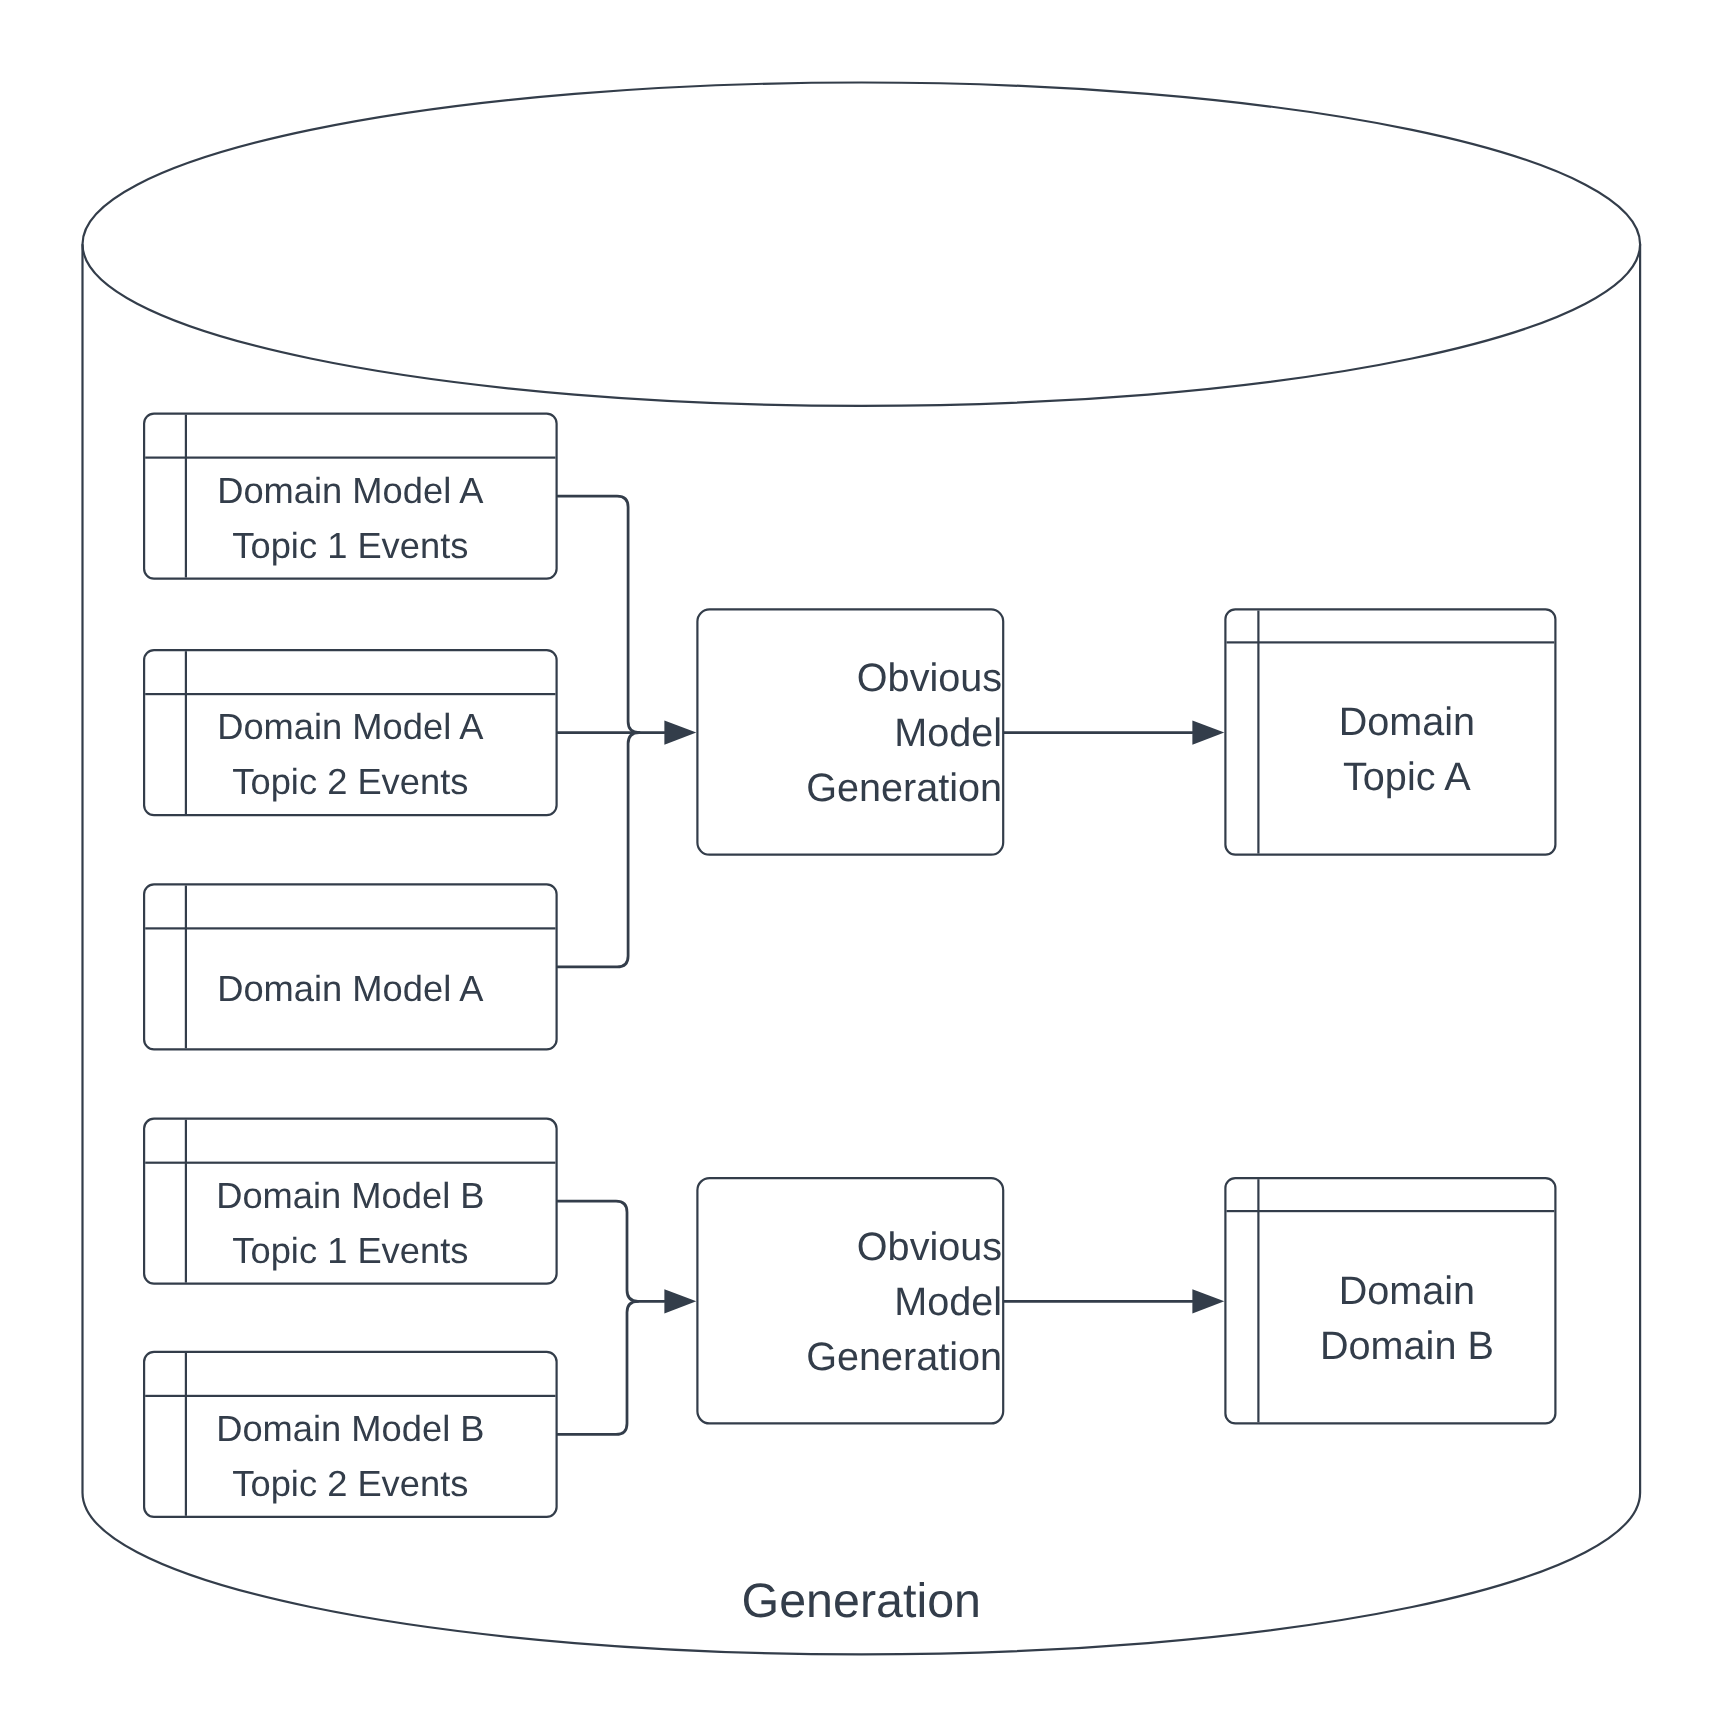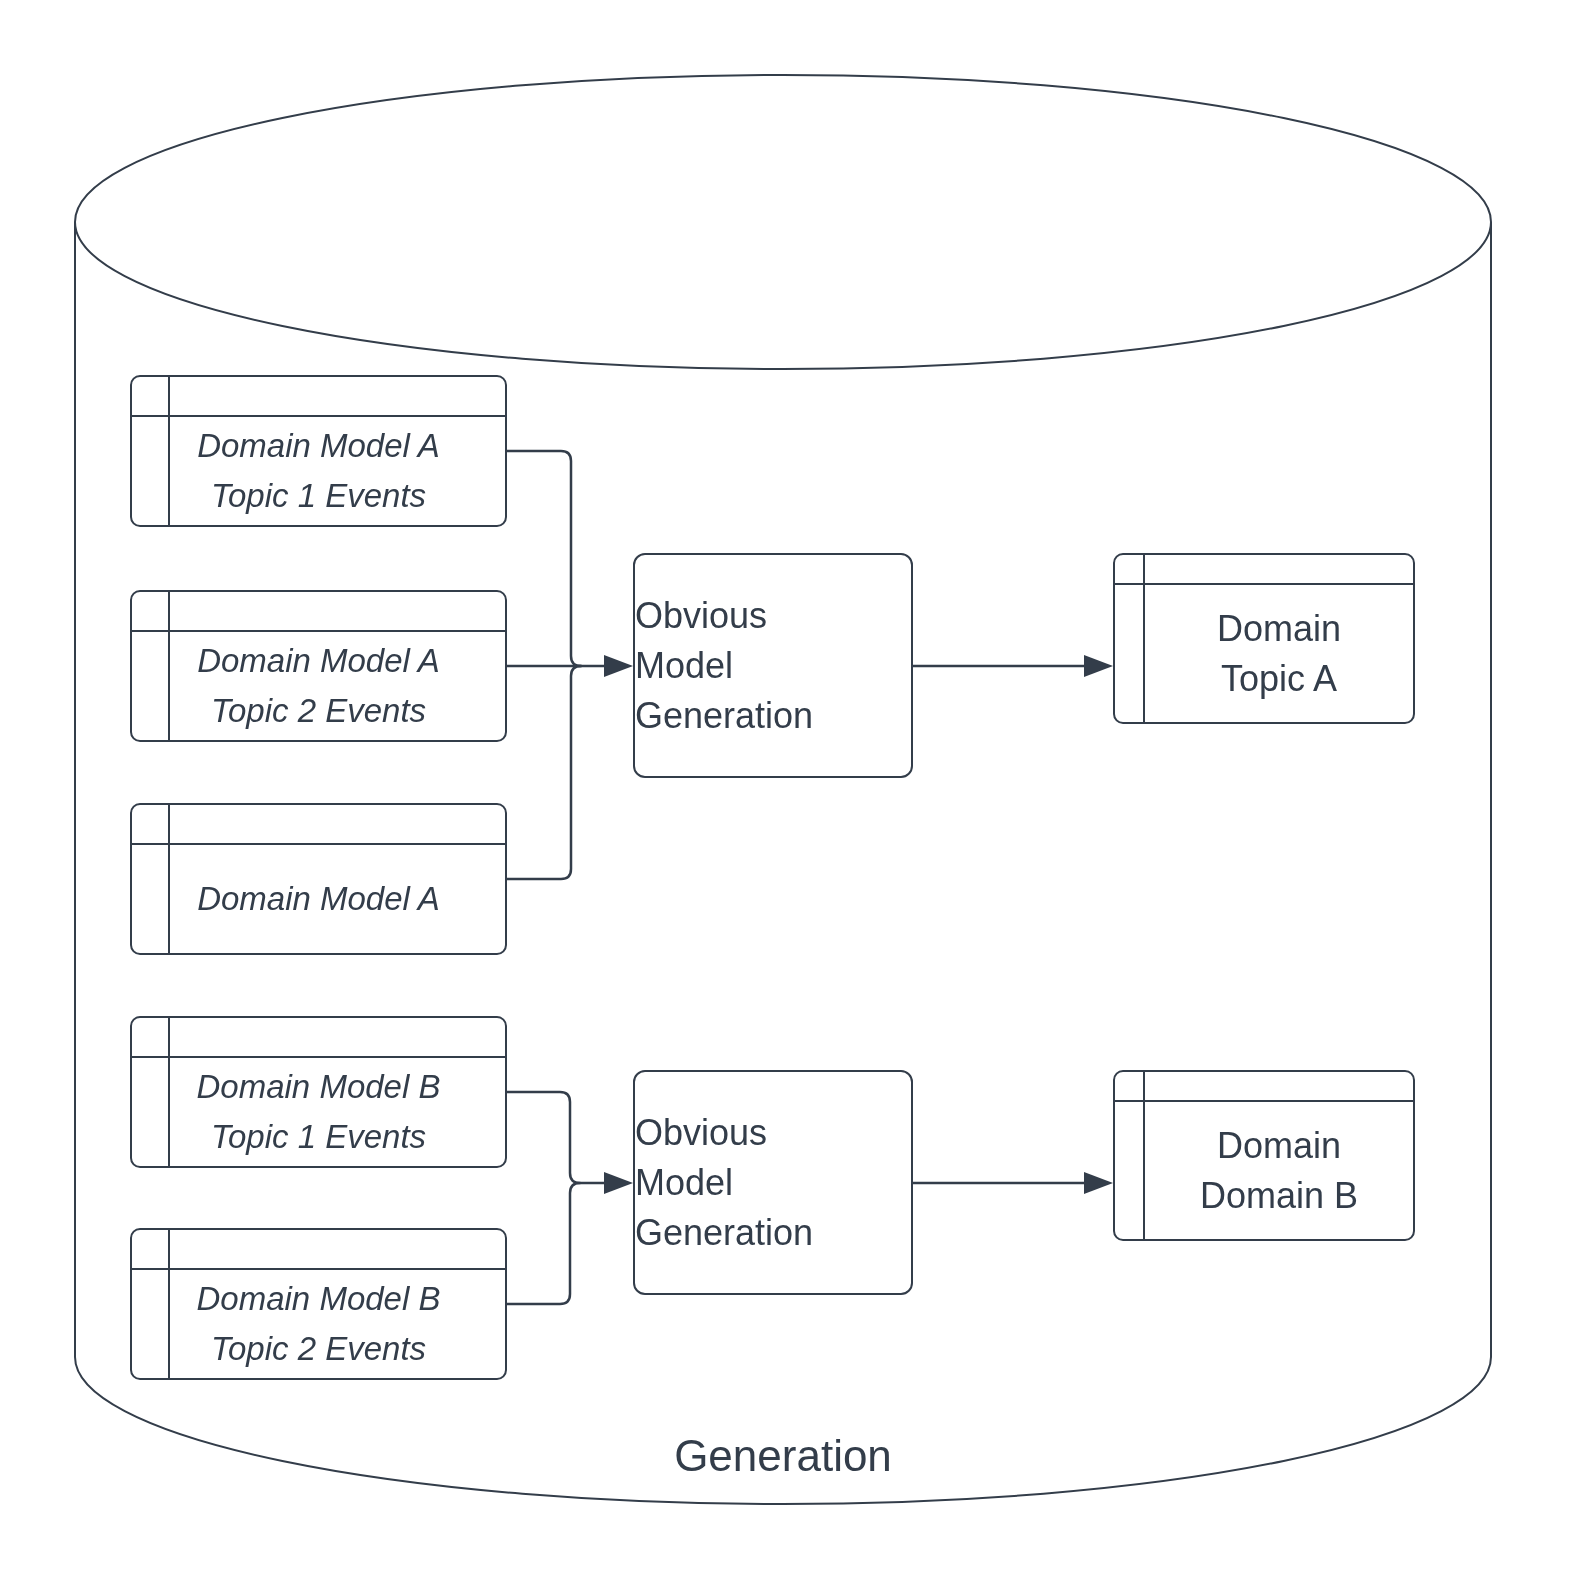--- a/index.html
+++ b/index.html
@@ -14,30 +14,30 @@
   .ln{stroke:var(--stroke);stroke-width:2.5;fill:none;stroke-linecap:round;}
   .arrow{fill:var(--stroke);stroke:none;}
 
   
   .tbox{position:absolute;width:377px;height:152px;border:2px solid var(--stroke);
     border-radius:10px;background:#fff;box-sizing:border-box;}
   .tbox .vline{position:absolute;top:0;bottom:0;left:36px;width:0;border-right:2px solid var(--stroke);}
   .tbox .hline{position:absolute;left:0;right:0;top:38px;height:0;border-bottom:2px solid var(--stroke);}
   .tbox .content{position:absolute;left:0;right:0;top:40px;bottom:0;
     display:flex;flex-direction:column;align-items:center;justify-content:center;
-    font-size:33px;line-height:50px;white-space:nowrap;font-style:italic;}
+    font-size:33px;line-height:50px;white-space:nowrap;}
 
   
   .pbox{position:absolute;width:280px;height:225px;border:2px solid var(--stroke);
     border-radius:12px;background:#fff;box-sizing:border-box;
-    display:flex;flex-direction:column;align-items:flex-start;justify-content:center;
+    display:flex;flex-direction:column;align-items:flex-end;justify-content:center;
     font-size:36px;line-height:50px;white-space:nowrap;}
 
   
-  .obox{position:absolute;width:302px;height:171px;border:2px solid var(--stroke);
+  .obox{position:absolute;width:302px;height:225px;border:2px solid var(--stroke);
     border-radius:10px;background:#fff;box-sizing:border-box;}
   .obox .vline{position:absolute;top:0;bottom:0;left:28px;width:0;border-right:2px solid var(--stroke);}
   .obox .hline{position:absolute;left:0;right:0;top:28px;height:0;border-bottom:2px solid var(--stroke);}
   .obox .content{position:absolute;left:30px;right:0;top:30px;bottom:0;
     display:flex;flex-direction:column;align-items:center;justify-content:center;
     font-size:36px;line-height:50px;white-space:nowrap;}
 
   .cyl-label{position:absolute;left:583px;top:1430px;width:400px;text-align:center;
     font-size:44px;line-height:52px;}
 </style>

